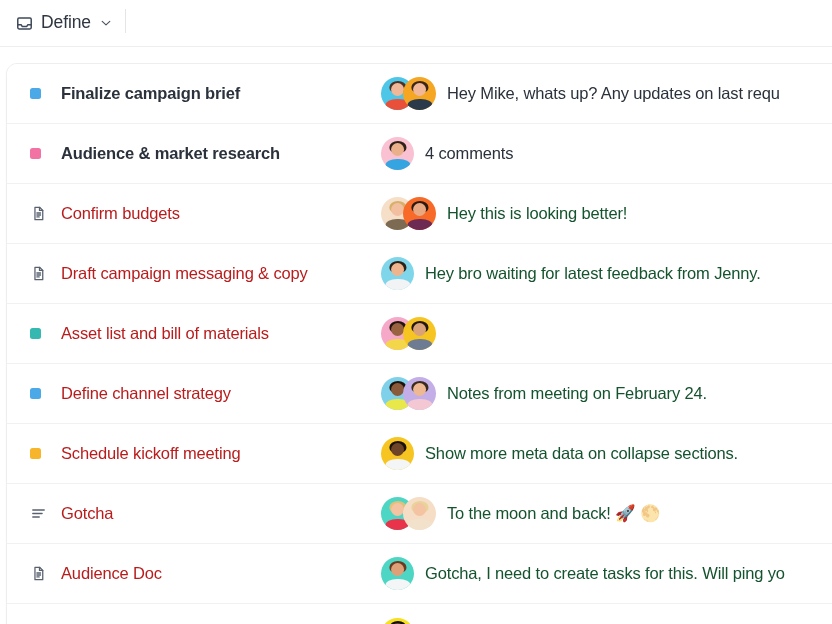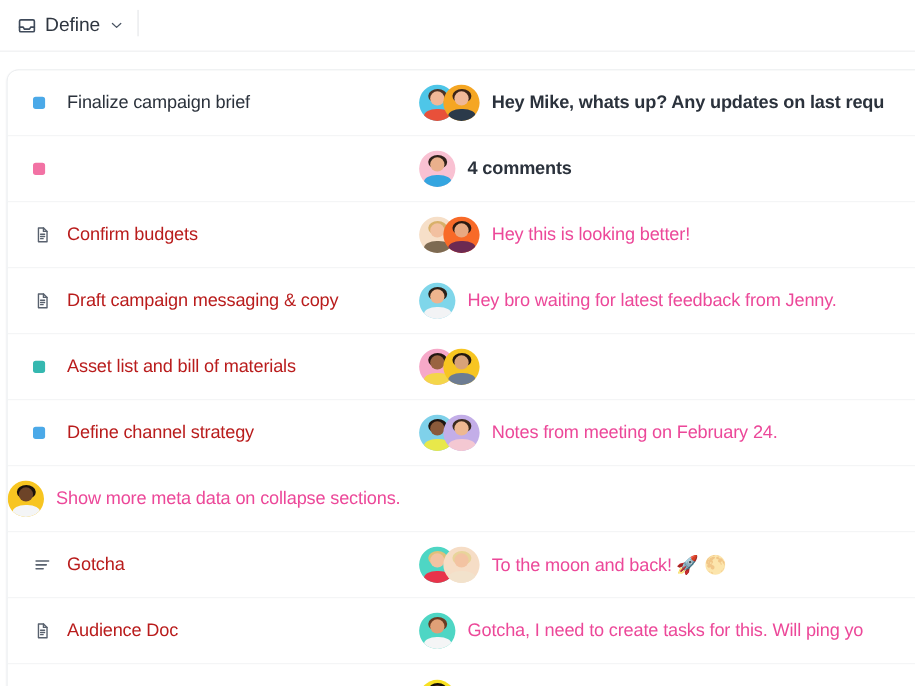--- a/index.html
+++ b/index.html
@@ -120,21 +120,21 @@
 
   .title {
     font-size: 16.5px;
     color: #b91c1c;
     letter-spacing: -0.15px;
     white-space: nowrap;
     margin-left: 10px;
   }
   .title.unread {
     color: #2b323c;
-    font-weight: normal;
+    font-weight: bold;
   }
 
   
   .row-right {
     display: flex;
     align-items: center;
     flex: 1;
     min-width: 0;
   }
 
@@ -177,28 +177,28 @@
     left: 50%;
     bottom: -8%;
     width: 76%;
     height: 42%;
     border-radius: 46% 46% 0 0;
     transform: translateX(-50%);
   }
 
   .message {
     font-size: 16.5px;
-    color: #ec4899;
+    color: #14532d;
     letter-spacing: -0.15px;
     white-space: nowrap;
     margin-left: 11px;
   }
   .message.unread {
     color: #2b323c;
-    font-weight: bold;
+    font-weight: normal;
   }
 </style>
 </head>
 <body>
 
 <div class="topbar">
   <div class="inbox-chip">
     <span class="inbox-icon">
       <svg viewBox="0 0 24 24" fill="none" stroke="currentColor" stroke-width="1.9" stroke-linecap="round" stroke-linejoin="round">
         <path d="M3.5 13.5V6.8a1.6 1.6 0 0 1 1.6-1.6h13.8a1.6 1.6 0 0 1 1.6 1.6v6.7"></path>
@@ -237,20 +237,21 @@
           </span>
         </span>
         <span class="message unread">Hey Mike, whats up? Any updates on last requ</span>
       </div>
     </div>
     <div class="row">
       <div class="row-left">
         <span class="marker">
           <span class="sq" style="background: rgb(242, 114, 164);"></span>
         </span>
+        <span class="title unread">Audience &amp; market research</span>
       </div>
       <div class="row-right">
         <span class="avatars">
           <span class="avatar" style="background: rgb(249, 193, 210);">
             <span class="body" style="background: rgb(52, 165, 224);"></span>
             <span class="hair" style="background: rgb(47, 33, 25);"></span>
             <span class="head" style="background: rgb(234, 176, 140);"></span>
           </span>
         </span>
         <span class="message unread">4 comments</span>
@@ -344,20 +345,26 @@
           <span class="avatar" style="background: rgb(195, 174, 232);">
             <span class="body" style="background: rgb(244, 200, 210);"></span>
             <span class="hair" style="background: rgb(58, 42, 30);"></span>
             <span class="head" style="background: rgb(237, 184, 146);"></span>
           </span>
         </span>
         <span class="message">Notes from meeting on February 24.</span>
       </div>
     </div>
     <div class="row">
+      <div class="row-left">
+        <span class="marker">
+          <span class="sq" style="background: rgb(247, 181, 44);"></span>
+        </span>
+        <span class="title">Schedule kickoff meeting</span>
+      </div>
       <div class="row-right">
         <span class="avatars">
           <span class="avatar" style="background: rgb(247, 197, 33);">
             <span class="body" style="background: rgb(244, 245, 246);"></span>
             <span class="hair" style="background: rgb(26, 17, 11);"></span>
             <span class="head" style="background: rgb(109, 68, 40);"></span>
           </span>
         </span>
         <span class="message">Show more meta data on collapse sections.</span>
       </div>

